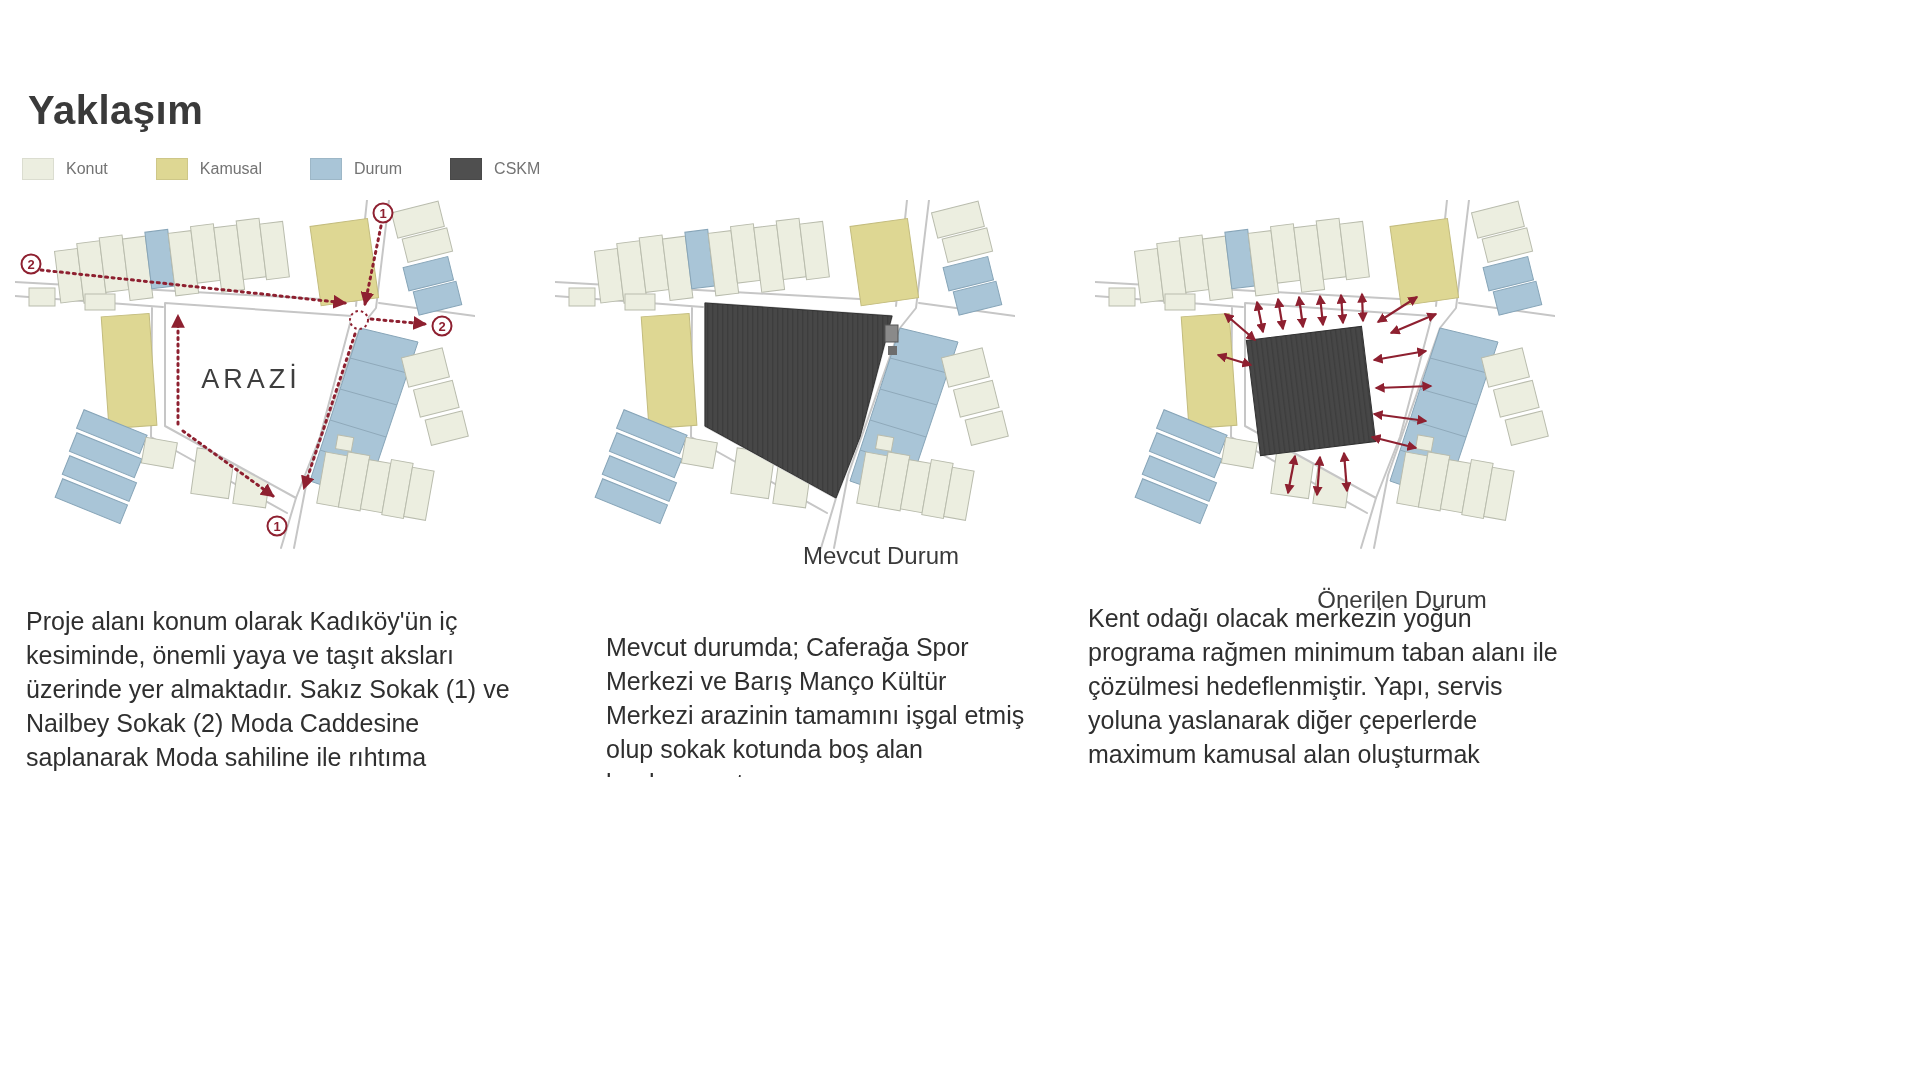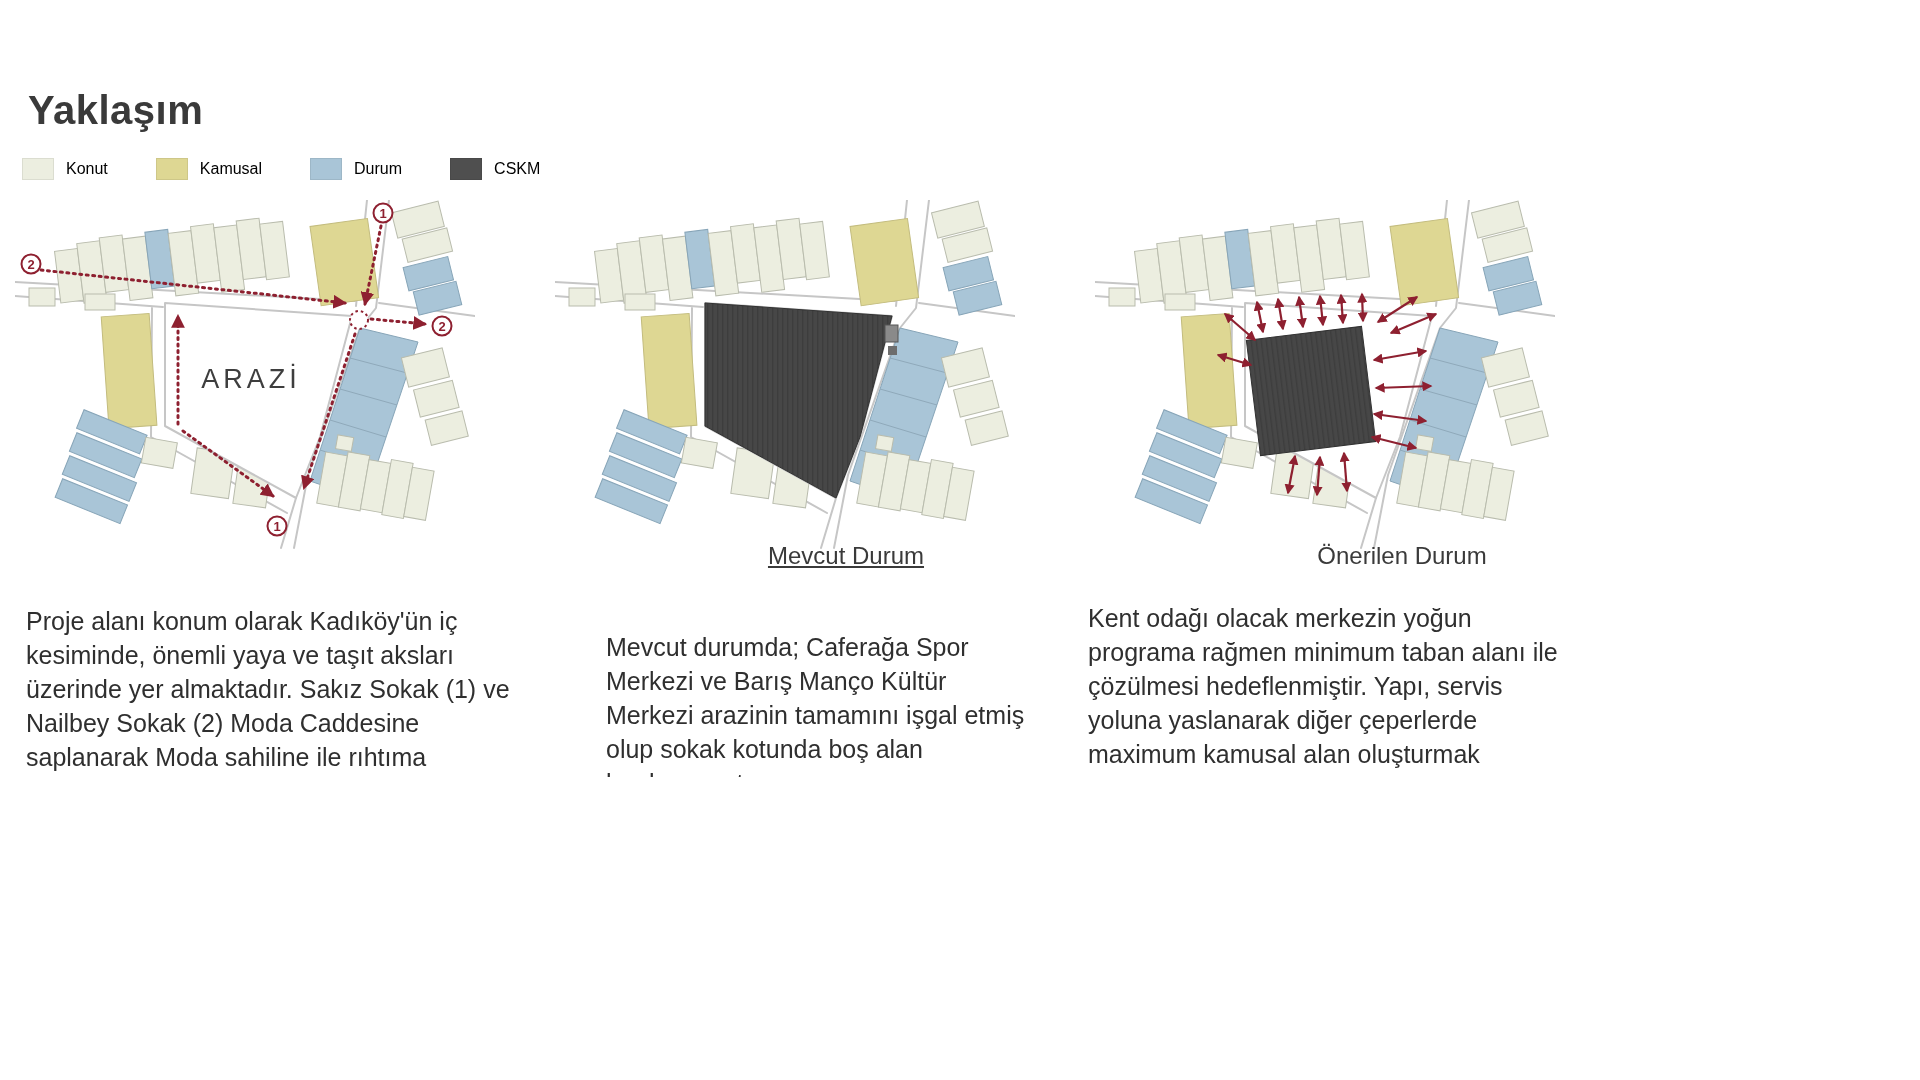--- a/index.html
+++ b/index.html
@@ -8,21 +8,21 @@
 
   .title{position:absolute;left:28px;top:88px;font-size:40px;font-weight:700;color:#3a3a3a;letter-spacing:.5px;margin:0;}
 
   .legend{position:absolute;left:22px;top:158px;display:flex;align-items:center;}
   .legend-item{display:flex;align-items:center;margin-right:48px;}
   .swatch{width:30px;height:20px;margin-right:12px;border:1px solid rgba(0,0,0,0.07);}
   .sw-0{background:var(--konut);}
   .sw-1{background:var(--kamusal);}
   .sw-2{background:var(--ticari);}
   .sw-3{background:var(--cskm);}
-  .legend-label{font-size:16px;color:#000000;}
+  .legend-label{font-size:16px;color:#737373;}
 
   .map{position:absolute;top:200px;width:460px;height:350px;}
   .map-1{left:15px;}
   .map-2{left:555px;}
   .map-3{left:1095px;}
 
   
   .road{stroke:var(--road);stroke-width:2;fill:none;stroke-linecap:round;stroke-linejoin:round;}
   .konut{fill:var(--konut);stroke:#b9bcad;stroke-width:1;}
   .kamusal{fill:var(--kamusal);stroke:#c3bc7e;stroke-width:1;}
@@ -32,22 +32,22 @@
   .site-label{font-size:27px;fill:#3e3e3e;letter-spacing:4px;text-anchor:middle;font-family:"Liberation Sans",sans-serif;}
   .dot{stroke:var(--accent);stroke-width:3;fill:none;stroke-dasharray:2 4.5;stroke-linecap:round;}
   .rdash{fill:#ffffff;stroke:var(--accent);stroke-width:2;stroke-dasharray:2.5 3;}
   .mcirc{fill:#ffffff;stroke:var(--accent);stroke-width:2;}
   .mnum{fill:var(--accent);font-size:13px;font-weight:700;text-anchor:middle;font-family:"Liberation Sans",sans-serif;}
   .accent-fill{fill:var(--accent);}
   .flow line{stroke:var(--accent);stroke-width:2.2;}
   .mass{fill:url(#hatch);stroke:#323232;stroke-width:1;}
 
   .caption{position:absolute;top:542px;width:360px;text-align:center;font-size:24px;color:#3a3a3a;}
-  .caption-2{left:666px;text-decoration:underline;}
-  .caption-3{left:1222px;}
+  .caption-2{left:701px;}
+  .caption-3{left:1222px;margin-top:44px;}
 
   .para{position:absolute;font-size:25px;line-height:34px;color:#2f2f2f;margin:16px;}
   .para-1{left:10px;top:588px;width:488px;}
   .para-2{left:590px;top:614px;width:432px;}
   .para-3{left:1072px;top:585px;width:482px;}
 </style>
 </head>
 <body>
 
 <div class="page">

